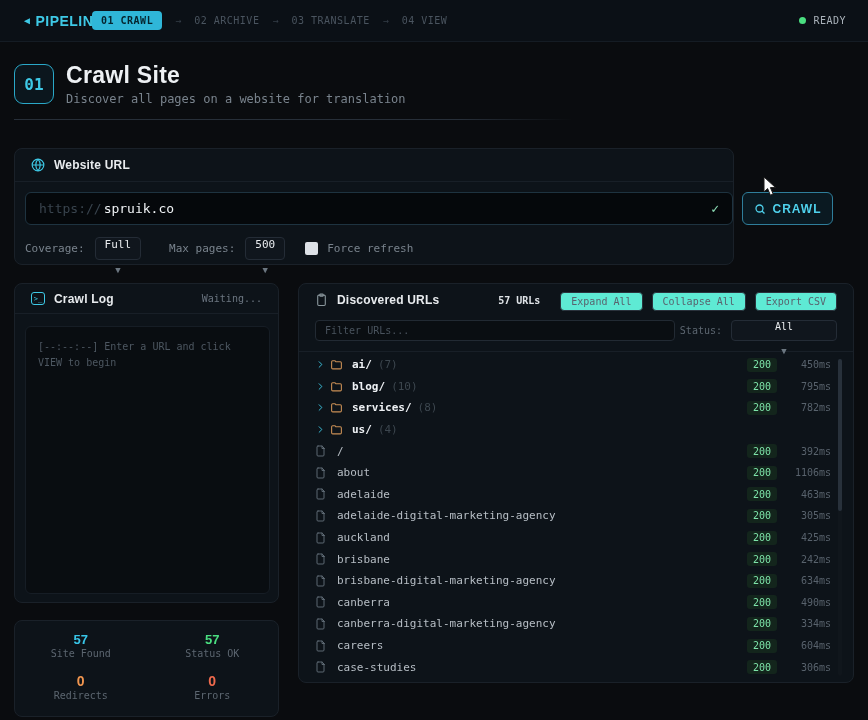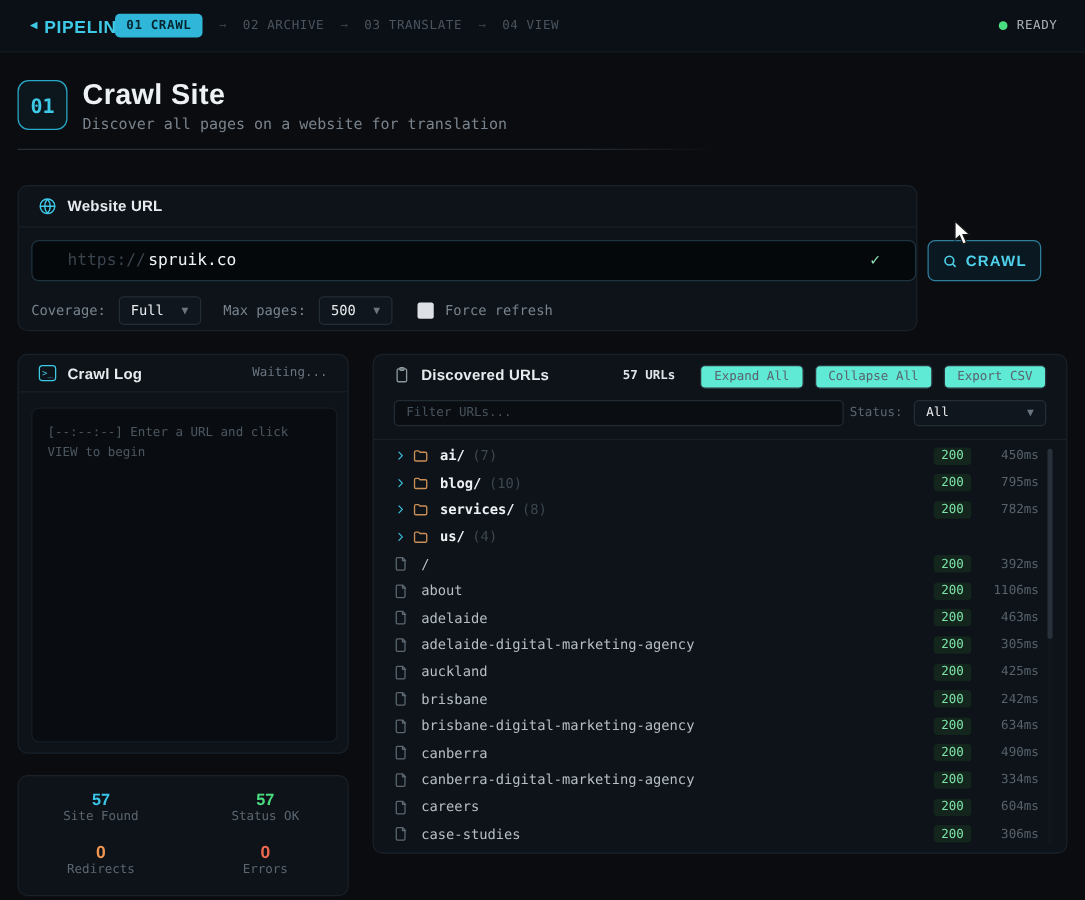--- a/index.html
+++ b/index.html
@@ -37,33 +37,33 @@
   .card { position:absolute; background:#0d1319; border:1px solid #1a2129; border-radius:8px; }
   .card-head { height:33px; display:flex; align-items:center; gap:9px; padding:0 16px;
                border-bottom:1px solid #181f27; }
   .card-title { font-family:"Liberation Sans",sans-serif; font-weight:700; font-size:12px;
                 color:#e8ebee; letter-spacing:0.2px; }
 
   
   .url-card { left:14px; top:148px; width:720px; height:117px; }
   .url-input { position:absolute; left:10px; top:43px; width:708px; height:33px;
                background:#05080b; border:1px solid #1e3340; border-radius:6px;
-               display:flex; align-items:center; padding:0 28px; font-size:13px; }
+               display:flex; align-items:center; padding:0 13px; font-size:13px; }
   .proto { color:#39444e; }
   .url-value { color:#f0f3f5; margin-left:2px; }
   .input-check { margin-left:auto; color:#8fe0b8; font-size:13px; }
   .crawl-btn { position:absolute; left:727px; top:43px; width:91px; height:33px;
                background:#0a1921; border:1px solid #2f7e9b; border-radius:6px;
                display:flex; align-items:center; justify-content:center; gap:7px;
                color:#4fd1ec; font-family:"Liberation Sans",sans-serif; font-weight:700;
                font-size:12px; letter-spacing:1px; cursor:pointer; }
   .controls { position:absolute; left:10px; top:88px; display:flex; align-items:center; font-size:11px; }
   .ctl-label { color:#79838d; }
   .select { background:#10161d; border:1px solid #242c36; border-radius:4px; height:23px;
-            display:flex; align-items:center; gap:14px; padding:0 9px; color:#e8ebee; }
+            display:flex; align-items:center; gap:14px; padding:0 9px; color:#e8ebee;flex-direction:column; }
   .select .chev { color:#6b7680; font-size:9px; }
   .checkbox { width:13px; height:13px; background:#dde1e6; border-radius:2px; }
 
   
   .log-card { left:14px; top:283px; width:265px; height:320px; }
   .log-card .card-head { height:30px; }
   .log-status { margin-left:auto; font-size:10px; color:#6b7580; }
   .term-icon { width:14px; height:13px; border:1px solid #3ec9e6; border-radius:3px;
                color:#3ec9e6; font-size:7px; display:flex; align-items:center; justify-content:center; }
   .log-area { position:absolute; left:10px; top:42px; width:245px; height:268px;
@@ -155,21 +155,21 @@
         <path d="M21 21l-5-5"></path>
     </svg>
     <span>CRAWL</span>
   </button>
   <div class="controls">
     <span class="ctl-label">Coverage:</span>
     <span class="select" style="margin-left:10px;">
       <span>Full</span>
       <span class="chev">▼</span>
     </span>
-    <span class="ctl-label" style="margin-left:18px;">Max pages:</span>
+    <span class="ctl-label" style="margin-left:28px;">Max pages:</span>
     <span class="select" style="margin-left:10px;">
       <span>500</span>
       <span class="chev">▼</span>
     </span>
     <span class="checkbox" style="margin-left:20px;"></span>
     <span class="ctl-label" style="margin-left:9px;">Force refresh</span>
   </div>
 </section>
 
 <section class="card log-card">

